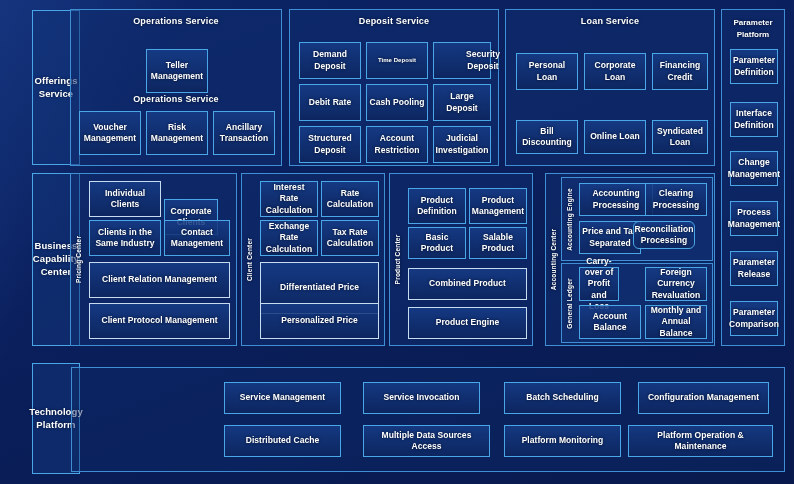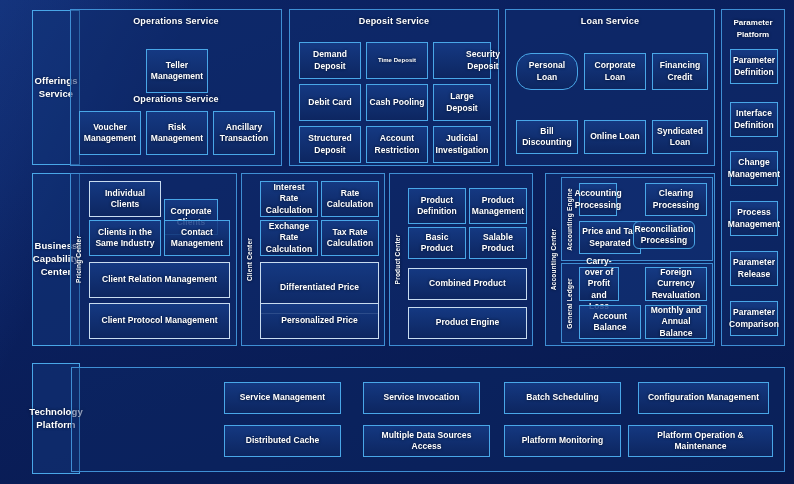--- a/index.html
+++ b/index.html
@@ -156,33 +156,33 @@
     <div class="abs card" style="left:142px;top:101px;width:62px;height:44px;">Ancillary Transaction</div>
   </div>
 
   <div class="abs group-box" style="left:289px;top:9px;width:210px;height:157px;">
     <div class="group-title">Deposit Service</div>
 
     <div class="abs card" style="left:9px;top:32px;width:62px;height:37px;">Demand Deposit</div>
     <div class="abs card tiny" style="left:76px;top:32px;width:62px;height:37px;">Time Deposit</div>
     <div class="abs card" style="left:143px;top:32px;width:58px;height:37px;padding-left:44px;">Security Deposit</div>
 
-    <div class="abs card" style="left:9px;top:74px;width:62px;height:37px;">Debit Card</div>
+    <div class="abs card" style="left:9px;top:74px;width:62px;height:37px;">Debit Rate</div>
     <div class="abs card" style="left:76px;top:74px;width:62px;height:37px;">Cash Pooling</div>
     <div class="abs card" style="left:143px;top:74px;width:58px;height:37px;">Large Deposit</div>
 
     <div class="abs card" style="left:9px;top:116px;width:62px;height:37px;">Structured Deposit</div>
     <div class="abs card" style="left:76px;top:116px;width:62px;height:37px;">Account Restriction</div>
     <div class="abs card" style="left:143px;top:116px;width:58px;height:37px;">Judicial Investigation</div>
   </div>
 
   <div class="abs group-box" style="left:505px;top:9px;width:210px;height:157px;">
     <div class="group-title">Loan Service</div>
 
-    <div class="abs card" style="left:10px;top:43px;width:62px;height:37px;border-radius:15px;">Personal Loan</div>
+    <div class="abs card" style="left:10px;top:43px;width:62px;height:37px;">Personal Loan</div>
     <div class="abs card" style="left:78px;top:43px;width:62px;height:37px;">Corporate Loan</div>
     <div class="abs card" style="left:146px;top:43px;width:56px;height:37px;">Financing Credit</div>
 
     <div class="abs card" style="left:10px;top:110px;width:62px;height:34px;">Bill Discounting</div>
     <div class="abs card" style="left:78px;top:110px;width:62px;height:34px;">Online Loan</div>
     <div class="abs card" style="left:146px;top:110px;width:56px;height:34px;">Syndicated Loan</div>
   </div>
 
   <div class="abs mid-group" style="left:70px;top:173px;width:167px;height:173px;">
     <div class="abs vlabel" style="left:1px;top:0px;width:14px;height:171px;">
@@ -222,21 +222,21 @@
 
   <div class="abs mid-group" style="left:545px;top:173px;width:170px;height:173px;">
     <div class="abs vlabel" style="left:1px;top:0px;width:13px;height:171px;">
       <span>Accounting Center</span>
     </div>
 
     <div class="abs sub-group" style="left:15px;top:3px;width:152px;height:84px;">
       <div class="abs vlabel" style="left:0px;top:0px;width:14px;height:82px;">
         <span>Accounting Engine</span>
       </div>
-      <div class="abs card" style="left:17px;top:5px;width:38px;height:33px;">Accounting Processing</div>
+      <div class="abs card" style="left:17px;top:5px;width:74px;height:33px;">Accounting Processing</div>
       <div class="abs card" style="left:83px;top:5px;width:62px;height:33px;">Clearing Processing</div>
       <div class="abs card" style="left:17px;top:43px;width:62px;height:33px;">Price and Tax Separated</div>
       <div class="abs card" style="left:71px;top:43px;width:62px;height:28px;border-radius:6px;">Reconciliation Processing</div>
     </div>
 
     <div class="abs sub-group" style="left:15px;top:89px;width:152px;height:80px;">
       <div class="abs vlabel" style="left:0px;top:0px;width:14px;height:78px;">
         <span>General  Ledger</span>
       </div>
       <div class="abs card" style="left:17px;top:3px;width:40px;height:34px;">Carry-over of Profit and Loss</div>

